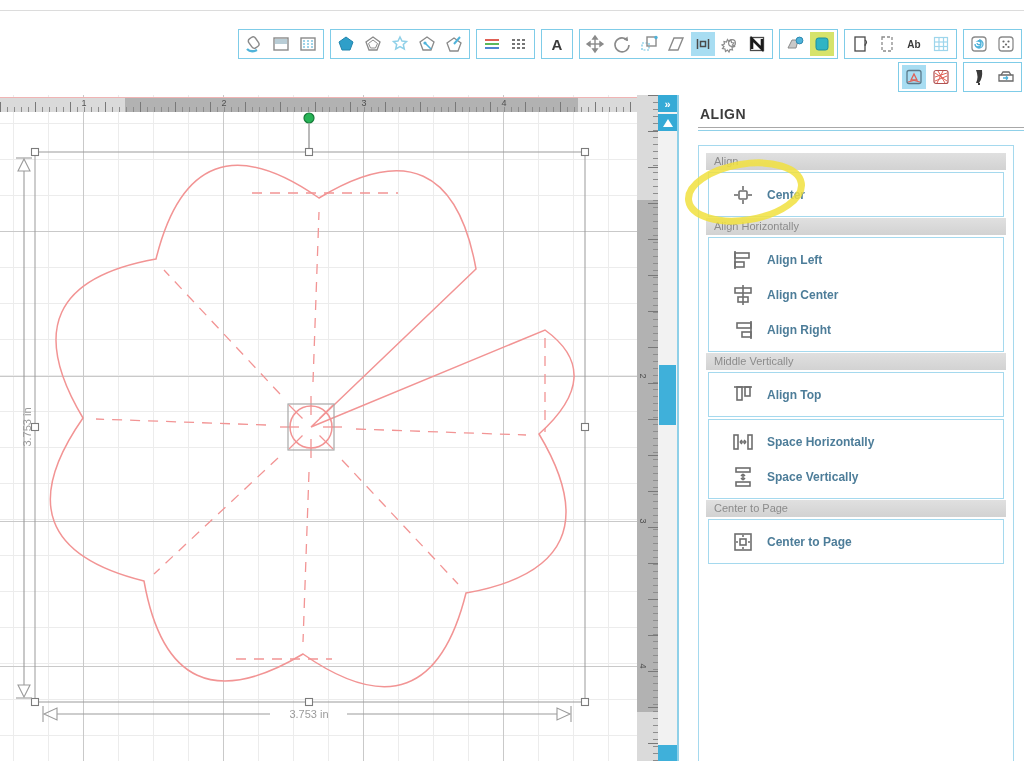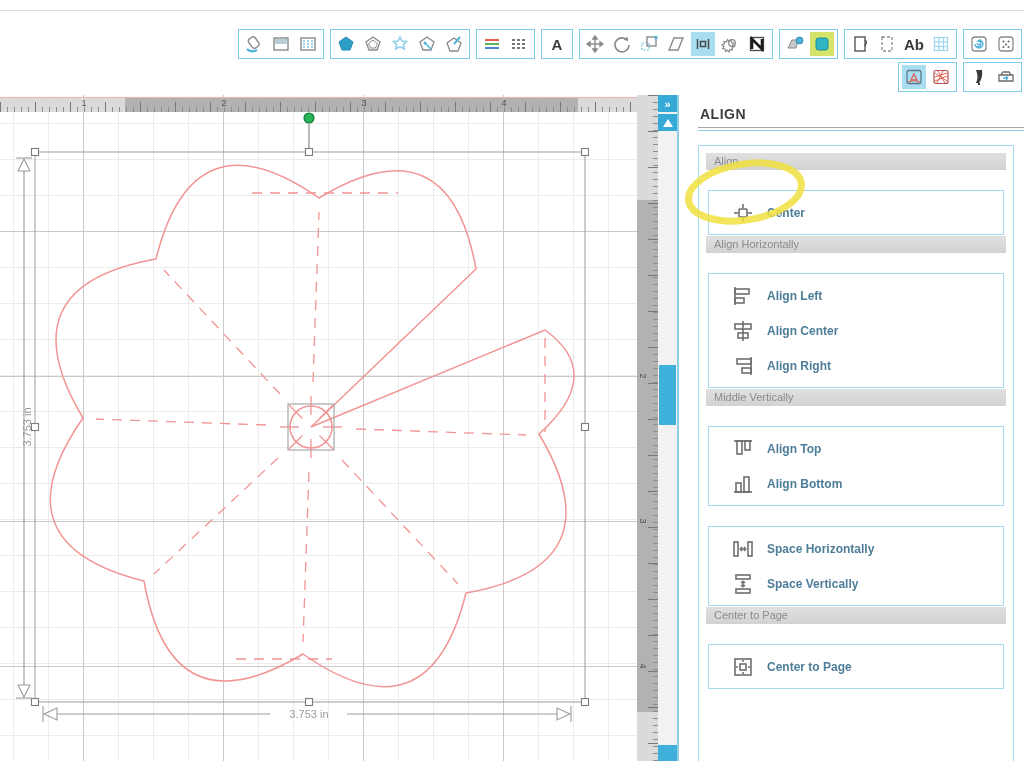--- a/index.html
+++ b/index.html
@@ -57,21 +57,21 @@
   .panel-edge{position:absolute;left:677px;top:95px;width:2px;height:666px;background:#8fd0e8;}
 
   
   .panel{position:absolute;left:680px;top:95px;width:376px;height:666px;background:#fff;}
   .panel-title{position:absolute;left:20px;top:11px;font-size:14px;font-weight:bold;color:#3c3c3c;letter-spacing:.5px;}
   .panel-rule{position:absolute;left:18px;top:32px;right:0;height:2px;border-top:1px solid #a8a8a8;border-bottom:1px solid #8fd0e8;}
   .panel-box{position:absolute;left:18px;top:50px;width:316px;bottom:-2px;border:1px solid #a5d9ee;padding:7px;box-sizing:border-box;}
   .sec-header{height:17px;line-height:17px;margin-top:1px;padding-left:8px;font-size:11px;color:#8b8b8b;
     background:linear-gradient(#e0e0e0,#d2d2d2);}
   .sec-header.first{margin-top:0;}
-  .sec-box{border:1px solid #a5d9ee;margin:20px 2px 0 2px;padding:4px 8px;}
+  .sec-box{border:1px solid #a5d9ee;margin:2px 2px 0 2px;padding:4px 8px;}
   .p-row{height:35px;display:flex;align-items:center;gap:11px;padding-left:13px;cursor:pointer;}
   .p-ico{width:26px;height:26px;display:flex;align-items:center;justify-content:center;}
   .p-label{font-size:12px;font-weight:bold;color:#4d7d99;}
 
   .hl-svg{position:absolute;left:680px;top:95px;width:344px;height:180px;pointer-events:none;}
 
   svg text{font-family:"Liberation Sans",sans-serif;}
 </style>
 </head>
 <body>
@@ -243,21 +243,21 @@
           <rect x="5" y="3" width="10" height="14" fill="none" stroke="#4a4a4a" stroke-width="1.3"></rect>
           <path d="M15 6 q3 2 0 5" fill="none" stroke="#4a4a4a" stroke-width="1.2"></path>
           <path d="M14.2 11.8 l2 -.4 -1 -1.8 z" fill="#4a4a4a"></path>
         </svg>
     </div>
     <div class="tb-icon">
       <svg width="20" height="20">
           <rect x="5" y="3" width="10" height="14" fill="none" stroke="#8a8a8a" stroke-width="1.3" stroke-dasharray="3 2"></rect>
         </svg>
     </div>
-    <div class="tb-icon" style="font-weight:bold;font-size:15px;">Ab</div>
+    <div class="tb-icon" style="font-weight:bold;font-size:10px;">Ab</div>
     <div class="tb-icon">
       <svg width="20" height="20">
           <g stroke="#9ed6ec" stroke-width="1.2" fill="none">
             <rect x="3.5" y="3.5" width="13" height="13"></rect>
             <line x1="3.5" y1="8" x2="16.5" y2="8"></line>
             <line x1="3.5" y1="12.5" x2="16.5" y2="12.5"></line>
             <line x1="8" y1="3.5" x2="8" y2="16.5"></line>
             <line x1="12.5" y1="3.5" x2="12.5" y2="16.5"></line>
           </g>
         </svg>
@@ -492,30 +492,20 @@
       <div class="p-row">
         <span class="p-ico">
           <svg width="24" height="24" fill="none" stroke="#6e6e6e" stroke-width="1.6">
               <line x1="3" y1="4" x2="21" y2="4"></line>
               <rect x="6" y="4" width="5" height="13"></rect>
               <rect x="14" y="4" width="5" height="9"></rect>
             </svg>
         </span>
         <span class="p-label">Align Top</span>
       </div>
-      <div class="p-row">
-        <span class="p-ico">
-          <svg width="24" height="24" fill="none" stroke="#6e6e6e" stroke-width="1.6">
-              <line x1="3" y1="20" x2="21" y2="20"></line>
-              <rect x="5" y="11" width="5" height="9"></rect>
-              <rect x="13" y="5" width="5" height="15"></rect>
-            </svg>
-        </span>
-        <span class="p-label">Align Bottom</span>
-      </div>
     </div>
 
     <div class="sec-box">
       <div class="p-row">
         <span class="p-ico">
           <svg width="24" height="24" fill="none" stroke="#6e6e6e" stroke-width="1.6">
               <rect x="3" y="5" width="4" height="14"></rect>
               <rect x="17" y="5" width="4" height="14"></rect>
               <line x1="9" y1="12" x2="15" y2="12"></line>
               <path d="M9 12 l2 -2 m-2 2 l2 2 M15 12 l-2 -2 m2 2 l-2 2"></path>

